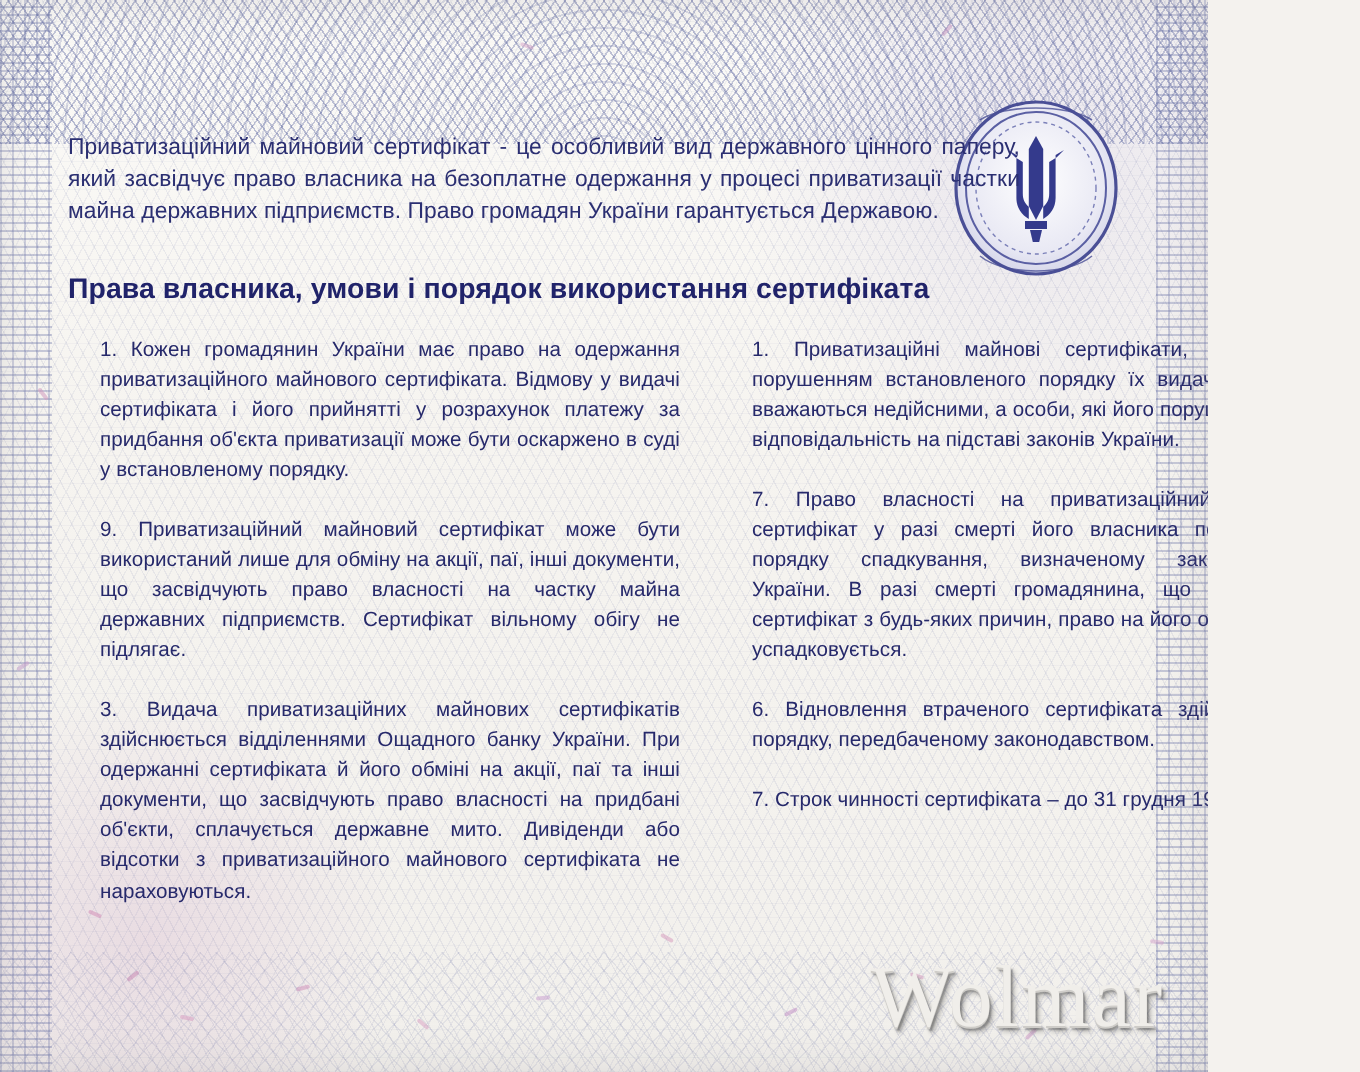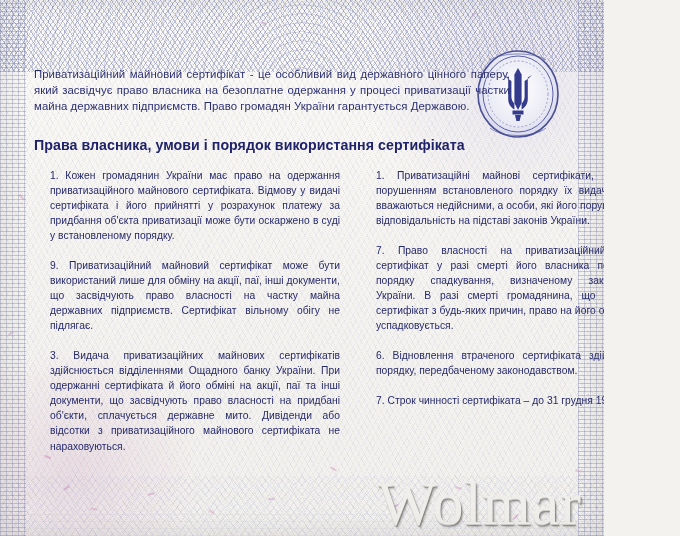--- a/index.html
+++ b/index.html
@@ -136,23 +136,23 @@
     color: #26296b;
     text-align: justify;
     margin: 0 0 15px 0;
     letter-spacing: 0.03px;
   }
 
   
   .watermark {
     position: absolute;
     right: 22px;
-    bottom: 2px;
+    bottom: 15px;
     font-family: "Liberation Serif", serif;
-    font-size: 62px;
+    font-size: 44px;
     line-height: 1;
     color: #f0eeea;
     text-shadow:
       0 1px 0 #cfcdc9,
       1px 2px 1px rgba(90,90,90,0.55),
       2px 3px 2px rgba(60,60,60,0.30);
     letter-spacing: 1px;
     user-select: none;
   }
 

